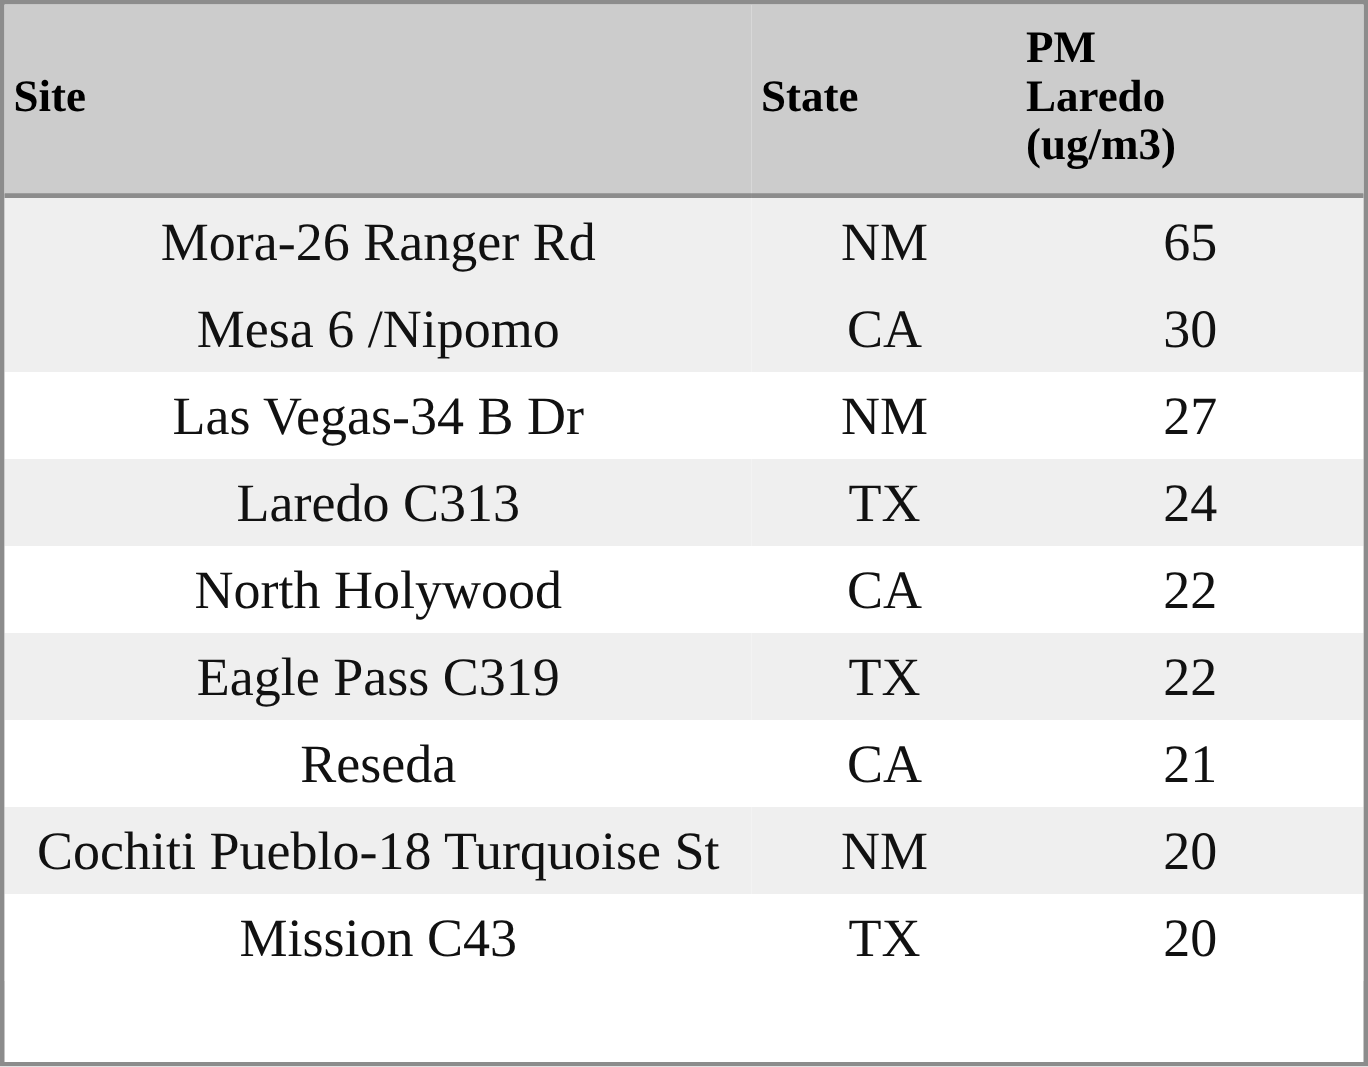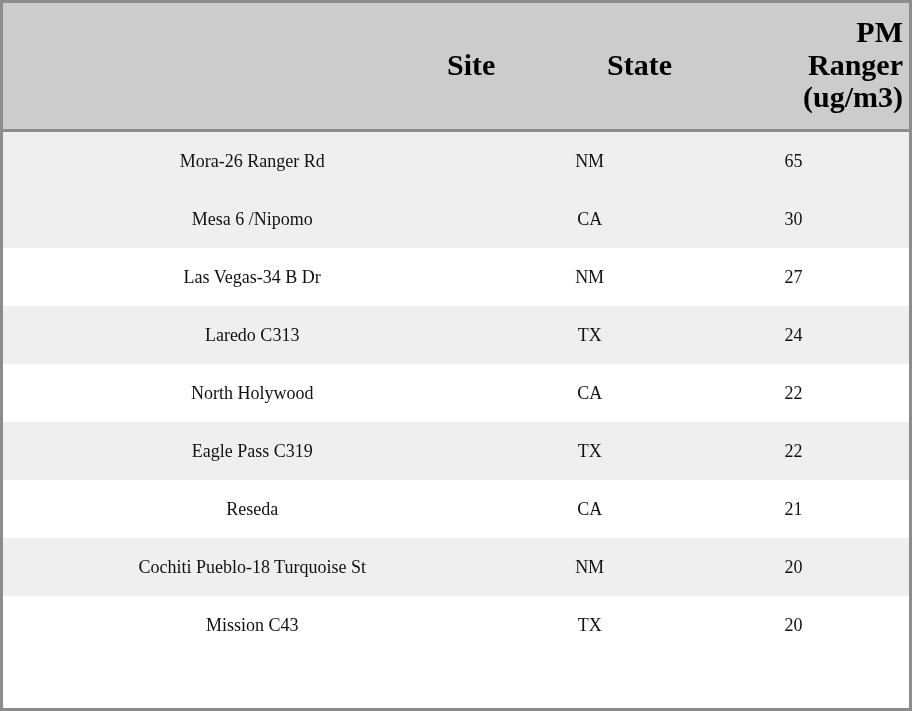--- a/index.html
+++ b/index.html
@@ -29,30 +29,30 @@
   table.aqi-table col.col-site { width: 55%; }
   table.aqi-table col.col-state { width: 19.5%; }
   table.aqi-table col.col-value { width: 25.5%; }
 
   thead th {
     background: #cccccc;
     color: #000000;
     font-weight: bold;
     font-size: 30px;
     line-height: 1.08;
-    text-align: right;
+    text-align: left;
     vertical-align: middle;
     padding: 10px 6px 12px 6px;
     border-bottom: 3px solid #8c8c8c;
     height: 104px;
   }
   thead th .hdr-line { display: block; white-space: nowrap; }
 
   tbody td {
-    font-size: 18px;
+    font-size: 36px;
     color: #111111;
     text-align: center;
     vertical-align: middle;
     height: 58px;
     padding: 0 8px;
     border: none;
     white-space: nowrap;
   }
   tbody tr.row-odd td { background: #efefef; }
   tbody tr.row-even td { background: #ffffff; }
@@ -71,21 +71,21 @@
     <thead>
       <tr>
         <th>
           <span class="hdr-line">Site</span>
         </th>
         <th>
           <span class="hdr-line">State</span>
         </th>
         <th>
           <span class="hdr-line">PM</span>
-          <span class="hdr-line">Ranger</span>
+          <span class="hdr-line">Laredo</span>
           <span class="hdr-line">(ug/m3)</span>
         </th>
       </tr>
     </thead>
     <tbody>
       <tr class="row-odd">
         <td>Mora-26 Ranger Rd</td>
         <td>NM</td>
         <td>65</td>
       </tr>

